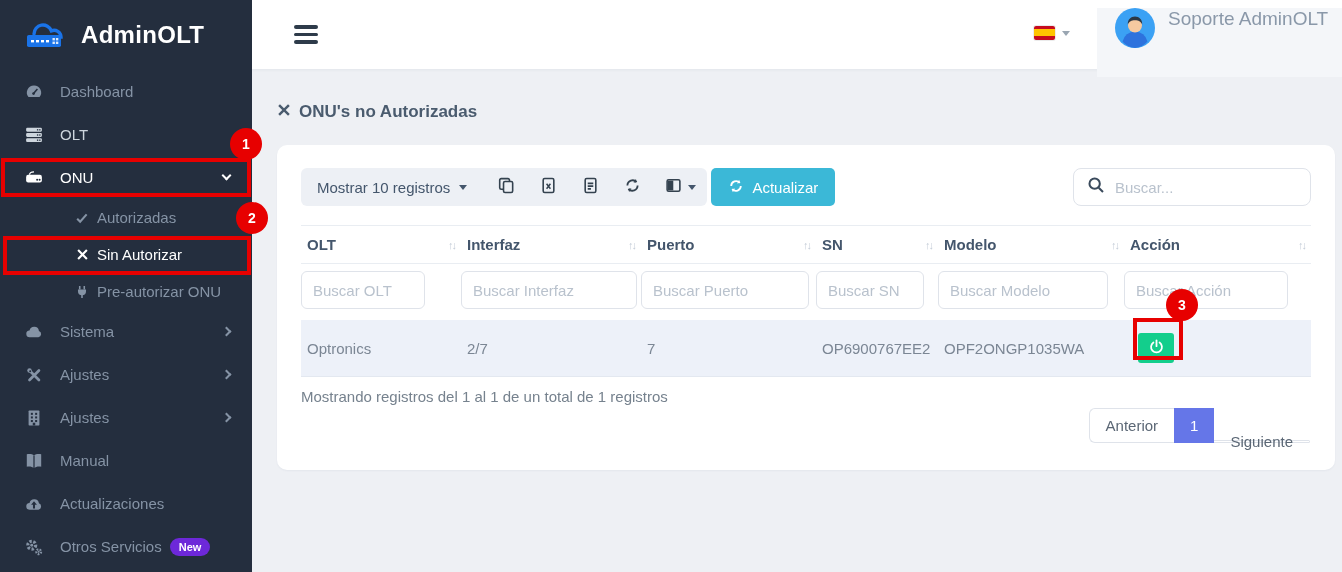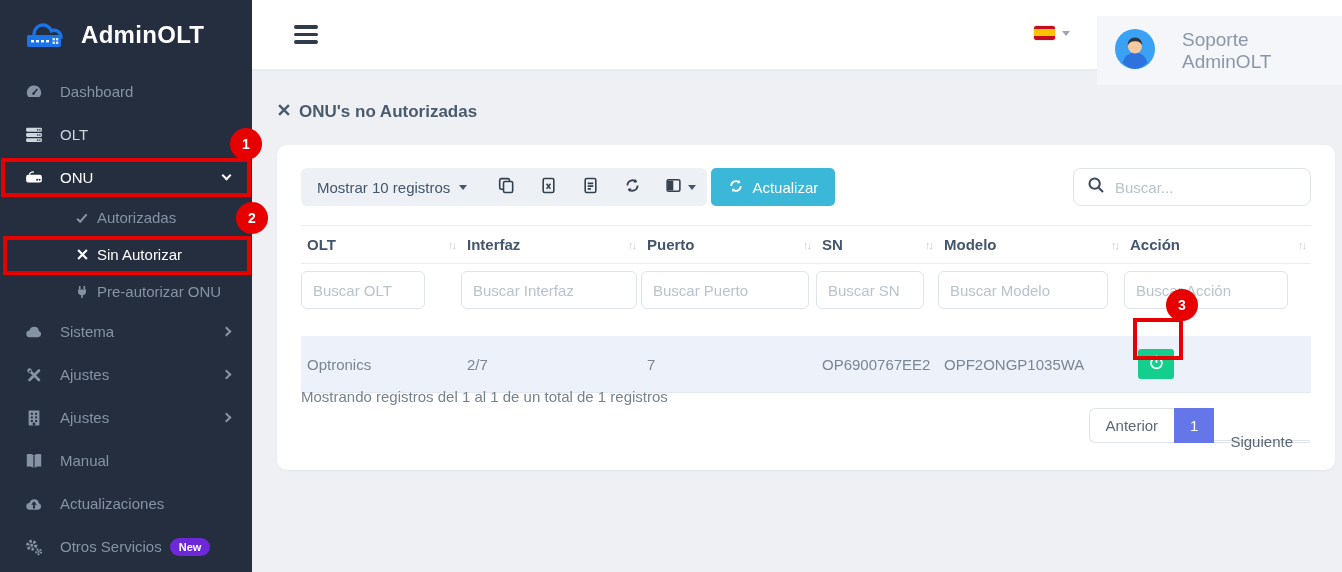--- a/index.html
+++ b/index.html
@@ -24,21 +24,21 @@
   .chev.down  { transform:rotate(45deg); margin-top:-4px; }
   .badge-new { background:#6d28d9; color:#fff; font-size:11px; font-weight:bold; border-radius:10px; padding:3px 9px; margin-left:8px; }
 
   
   .topbar { position:absolute; left:252px; top:0; width:1090px; height:69px; background:#fff; z-index:4; box-shadow:0 1px 3px rgba(40,60,90,.06); }
   .hamburger { position:absolute; left:42px; top:25px; width:24px; cursor:pointer; }
   .hamburger div { height:3.5px; background:#2e3b4a; border-radius:2px; margin-bottom:4px; }
   .lang { position:absolute; left:782px; top:26px; display:flex; align-items:center; gap:7px; cursor:pointer; }
   .flag-es { width:21px; height:14px; border-radius:2px; background:linear-gradient(#c60b1e 25%, #ffc400 25%, #ffc400 75%, #c60b1e 75%); box-shadow:0 0 0 1px rgba(0,0,0,.08); }
   .caret-down { width:0; height:0; border-left:4px solid transparent; border-right:4px solid transparent; border-top:5px solid #9aa6b2; }
-  .user-panel { position:absolute; left:845px; top:16px; width:245px; height:69px; background:#f4f6f9; display:flex; align-items:center; padding-left:18px; gap:27px; cursor:pointer; }
+  .user-panel { position:absolute; left:845px; top:8px; width:245px; height:69px; background:#f4f6f9; display:flex; padding-left:18px; gap:13px; cursor:pointer; }
   .user-name { color:#8a98a9; font-size:19px; }
 
   
   .page-title { position:absolute; left:277px; top:102px; display:flex; align-items:center; gap:8px; color:#4a5b6e; font-size:17px; font-weight:bold; z-index:3; }
   .card { position:absolute; left:277px; top:145px; width:1058px; height:325px; background:#fff; border-radius:10px; box-shadow:0 1px 2px rgba(40,60,90,.05); z-index:3; }
 
   .toolbar-left { position:absolute; left:24px; top:23px; height:38px; display:flex; align-items:center; }
   .length-group { height:38px; display:flex; align-items:center; background:#edf0f5; border-radius:6px; }
   .length-menu { display:flex; align-items:center; gap:9px; padding:0 18px 0 16px; color:#44566c; font-size:15px; cursor:pointer; }
   .caret-dark { width:0; height:0; border-left:4px solid transparent; border-right:4px solid transparent; border-top:5px solid #44566c; }
@@ -46,21 +46,21 @@
   .tool-btn.cols { width:54px; gap:6px; }
   .btn-refresh { height:38px; margin-left:4px; display:flex; align-items:center; gap:8px; background:#3bb8d7; color:#fff; font-size:15px; border:none; border-radius:5px; padding:0 17px; cursor:pointer; }
 
   .search-box { position:absolute; right:24px; top:23px; width:238px; height:38px; border:1px solid #dfe3ea; border-radius:8px; background:#fff; display:flex; align-items:center; padding:0 13px; gap:10px; }
   .search-box input { border:none; outline:none; font-size:15px; color:#44566c; width:170px; font-family:inherit; }
   .search-box input::placeholder { color:#b9c2cd; }
 
   table.dt { position:absolute; left:24px; top:80px; width:1010px; border-collapse:collapse; table-layout:fixed; }
   table.dt th { text-align:left; font-size:15px; color:#44566c; font-weight:bold; padding:10px 6px; border-top:1px solid #e9edf2; border-bottom:1px solid #e9edf2; cursor:pointer; }
   .sort-ic { float:right; color:#c4cdd8; font-size:11px; letter-spacing:-2px; margin-top:3px; }
-  td.filter-cell { padding:7px 6px 27px 0; }
+  td.filter-cell { padding:7px 6px 11px 0; }
   td.filter-cell input { height:38px; border:1px solid #dfe3ea; border-radius:6px; padding:0 11px; font-size:15px; color:#44566c; outline:none; background:#fff; font-family:inherit; }
   td.filter-cell input::placeholder { color:#b9c2cd; }
   .fw1{width:124px}.fw2{width:176px}.fw3{width:168px}.fw4{width:108px}.fw5{width:170px}.fw6{width:164px}
   tr.data-row td { background:#edf1f9; color:#7b8694; font-size:15px; padding:13px 6px; border-bottom:1px solid #e3e8f0; }
   .btn-power { width:36px; height:30px; background:#13ce8c; border:none; border-radius:3px; display:flex; align-items:center; justify-content:center; cursor:pointer; margin-left:8px; }
 
   .dt-info { position:absolute; left:24px; top:243px; color:#76828e; font-size:15px; }
   .pagination { position:absolute; right:25px; top:263px; display:flex; height:35px; border-radius:6px; }
   .page-btn { display:flex; align-items:center; padding:0 16px; font-size:15px; color:#5b6775; background:#fff; border:1px solid #dfe3ea; cursor:pointer; }
   .page-btn.prev { border-radius:6px 0 0 6px; border-right:none; }

